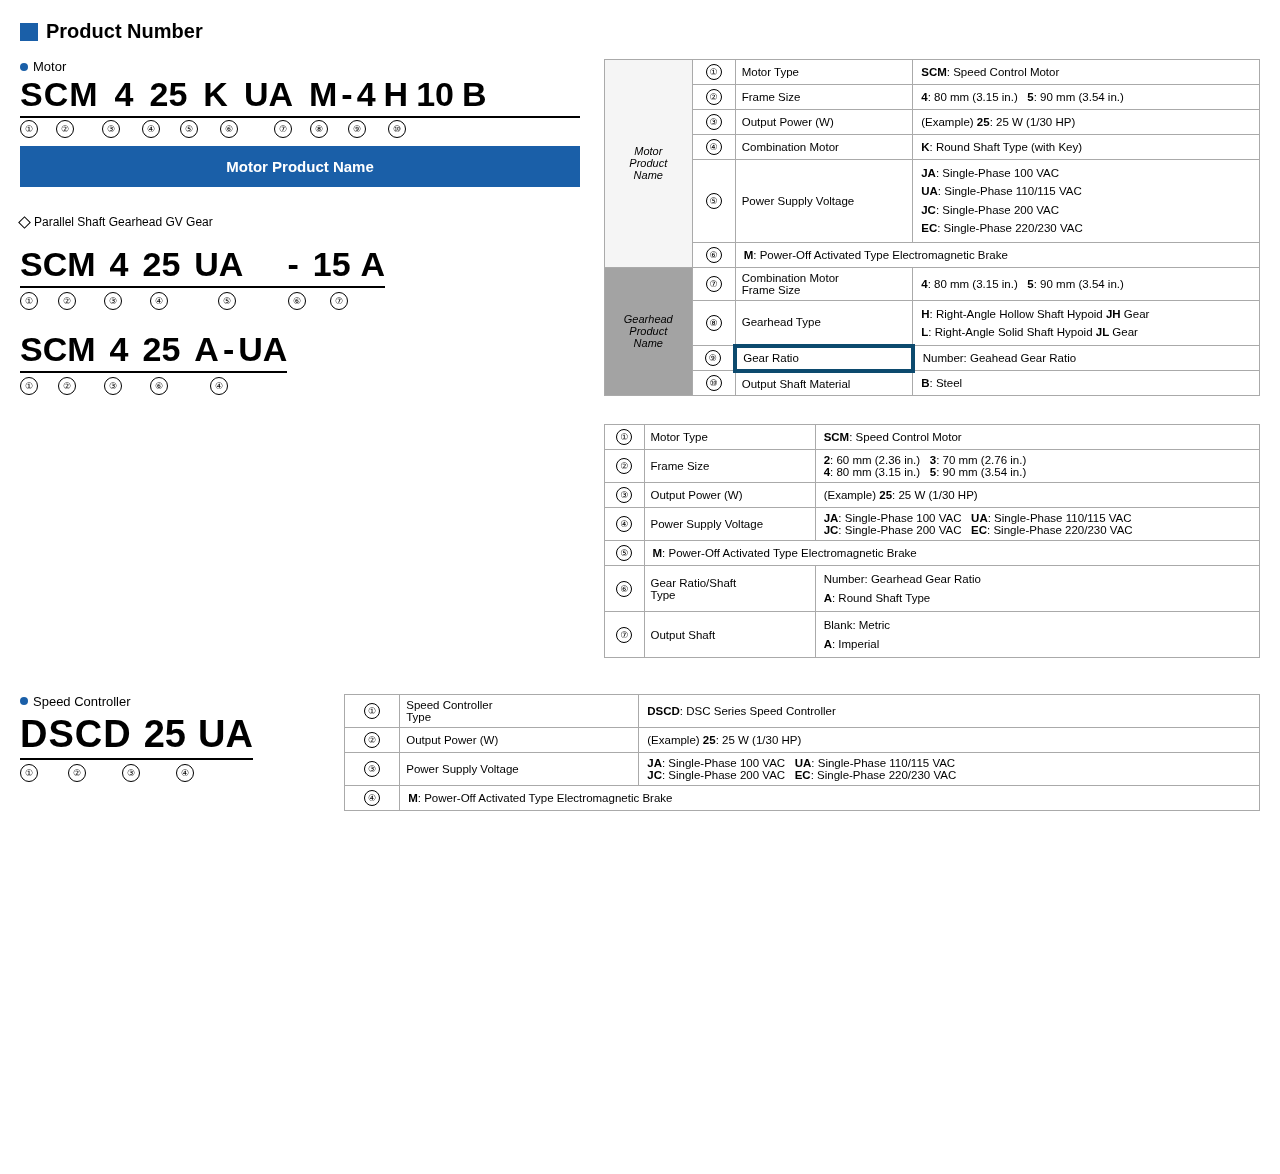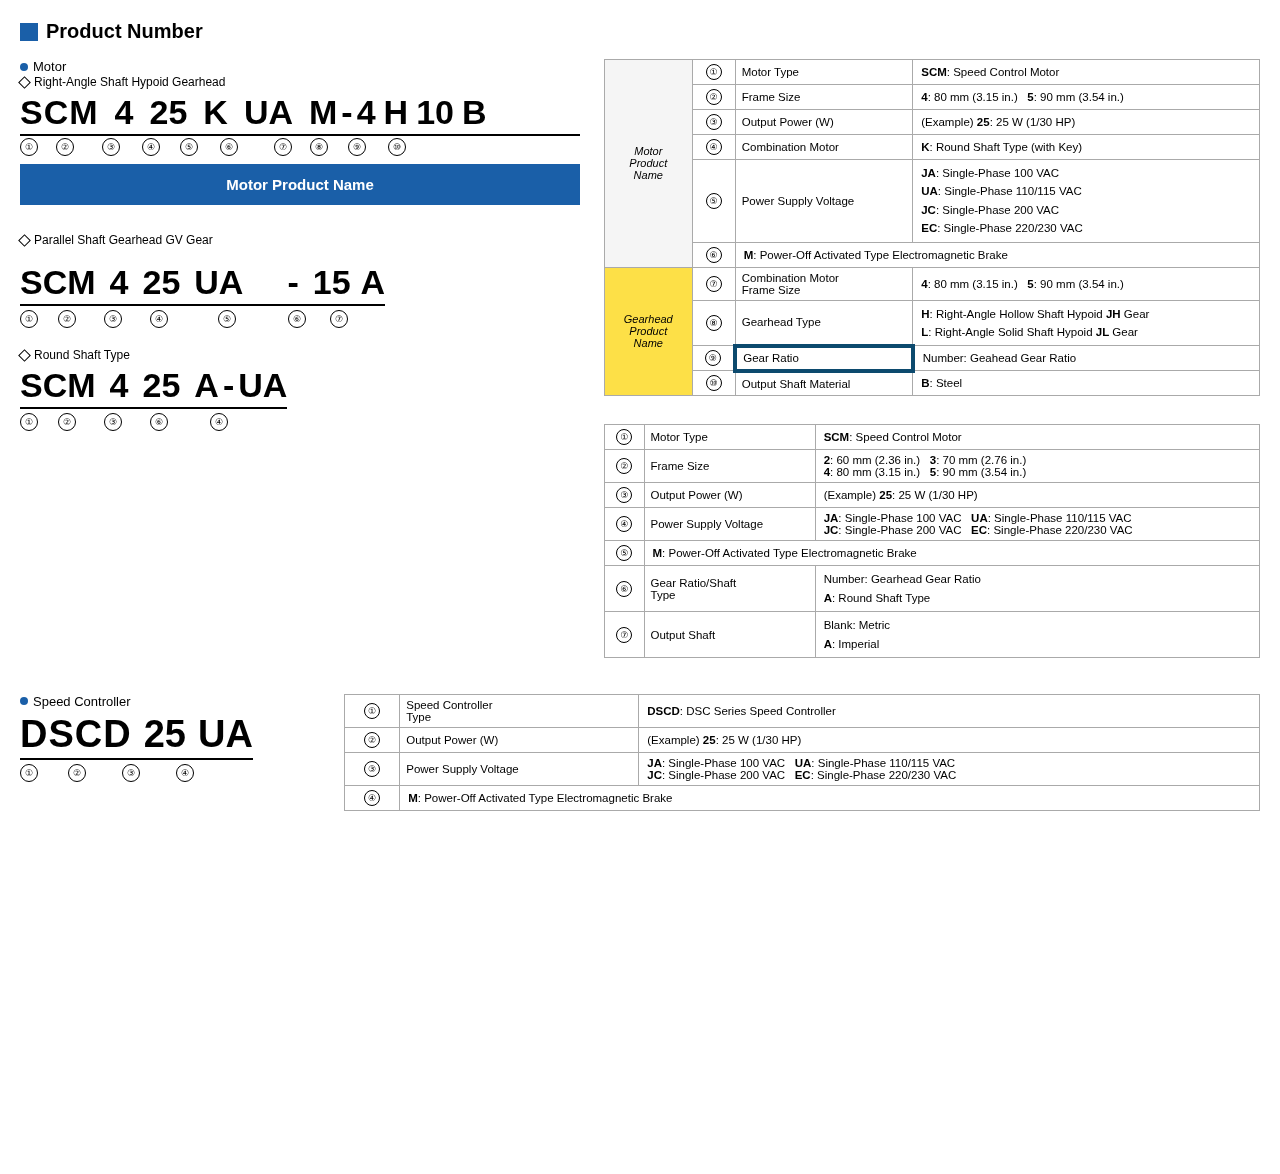--- a/index.html
+++ b/index.html
@@ -37,24 +37,20 @@
 
 <div style="display:flex;gap:24px;align-items:flex-start;">
 
   <div style="width:560px;flex-shrink:0;">
 
     <div style="display:flex;align-items:center;gap:5px;font-size:13px;margin-bottom:1px;">
       <div style="width:8px;height:8px;background:#1a5fa8;border-radius:50%;display:inline-block;"></div>
       <span>Motor</span>
     </div>
 
-    <div style="display:flex;align-items:center;gap:5px;font-size:12px;margin-bottom:4px;">
-      <div style="width:9px;height:9px;border:1.5px solid #000;transform:rotate(45deg);display:inline-block;flex-shrink:0;"></div>
-      <span>Right-Angle Shaft Hypoid Gearhead</span>
-    </div>
 
     <div style="margin-bottom:4px;">
       <div style="display:flex;align-items:flex-end;border-bottom:2.5px solid #000;padding-bottom:2px;gap:0;">
         <span style="font-size:34px;font-weight:bold;letter-spacing:1px;">SCM</span>
         <span style="font-size:34px;font-weight:bold;min-width:16px;"> </span>
         <span style="font-size:34px;font-weight:bold;">4</span>
         <span style="font-size:34px;font-weight:bold;min-width:16px;"> </span>
         <span style="font-size:34px;font-weight:bold;">25</span>
         <span style="font-size:34px;font-weight:bold;min-width:16px;"> </span>
         <span style="font-size:34px;font-weight:bold;">K</span>
@@ -117,24 +113,20 @@
         <span style="display:inline-flex;align-items:center;justify-content:center;width:18px;height:18px;border:1.5px solid #000;border-radius:50%;font-size:9px;margin-right:28px;">②</span>
         <span style="display:inline-flex;align-items:center;justify-content:center;width:18px;height:18px;border:1.5px solid #000;border-radius:50%;font-size:9px;margin-right:28px;">③</span>
         <span style="display:inline-flex;align-items:center;justify-content:center;width:18px;height:18px;border:1.5px solid #000;border-radius:50%;font-size:9px;margin-right:50px;">④</span>
         <span style="display:inline-flex;align-items:center;justify-content:center;width:18px;height:18px;border:1.5px solid #000;border-radius:50%;font-size:9px;margin-right:52px;">⑤</span>
         <span style="display:inline-flex;align-items:center;justify-content:center;width:18px;height:18px;border:1.5px solid #000;border-radius:50%;font-size:9px;margin-right:24px;">⑥</span>
         <span style="display:inline-flex;align-items:center;justify-content:center;width:18px;height:18px;border:1.5px solid #000;border-radius:50%;font-size:9px;">⑦</span>
       </div>
     </div>
 
     <div style="margin-top:10px;">
-      <div style="display:flex;align-items:center;gap:5px;font-size:12px;margin-bottom:4px;">
-        <div style="width:9px;height:9px;border:1.5px solid #000;transform:rotate(45deg);display:inline-block;flex-shrink:0;"></div>
-        <span>Round Shaft Type</span>
-      </div>
       <div style="border-bottom:2.5px solid #000;padding-bottom:2px;margin-bottom:2px;display:inline-flex;align-items:flex-end;gap:0;">
         <span style="font-size:34px;font-weight:bold;">SCM</span>
         <span style="font-size:34px;font-weight:bold;min-width:14px;"> </span>
         <span style="font-size:34px;font-weight:bold;">4</span>
         <span style="font-size:34px;font-weight:bold;min-width:14px;"> </span>
         <span style="font-size:34px;font-weight:bold;">25</span>
         <span style="font-size:34px;font-weight:bold;min-width:14px;"> </span>
         <span style="font-size:34px;font-weight:bold;">A</span>
         <span style="font-size:34px;font-weight:bold;padding:0 4px;">-</span>
         <span style="font-size:34px;font-weight:bold;">UA</span>
@@ -196,21 +188,21 @@
           </td>
         </tr>
         <tr>
           <td style="border:1px solid #aaa;padding:4px 6px;text-align:center;">
             <span style="display:inline-flex;align-items:center;justify-content:center;width:16px;height:16px;border:1.5px solid #000;border-radius:50%;font-size:9px;">⑥</span>
           </td>
           <td colspan="2" style="border:1px solid #aaa;padding:4px 8px;"><b>M</b>: Power-Off Activated Type Electromagnetic Brake</td>
         </tr>
 
         <tr>
-          <td rowspan="4" style="border:1px solid #aaa;padding:4px 6px;vertical-align:middle;text-align:center;font-style:italic;background:#fde047;white-space:nowrap;font-size:11px;">Gearhead<br>Product<br>Name</td>
+          <td rowspan="4" style="border:1px solid #aaa;padding:4px 6px;vertical-align:middle;text-align:center;font-style:italic;background:#a3a3a3;white-space:nowrap;font-size:11px;">Gearhead<br>Product<br>Name</td>
           <td style="border:1px solid #aaa;padding:4px 6px;text-align:center;">
             <span style="display:inline-flex;align-items:center;justify-content:center;width:16px;height:16px;border:1.5px solid #000;border-radius:50%;font-size:9px;">⑦</span>
           </td>
           <td style="border:1px solid #aaa;padding:4px 6px;white-space:nowrap;">Combination Motor<br>Frame Size</td>
           <td style="border:1px solid #aaa;padding:4px 8px;"><b>4</b>: 80 mm (3.15 in.)&nbsp;&nbsp;&nbsp;<b>5</b>: 90 mm (3.54 in.)</td>
         </tr>
         <tr>
           <td style="border:1px solid #aaa;padding:4px 6px;text-align:center;">
             <span style="display:inline-flex;align-items:center;justify-content:center;width:16px;height:16px;border:1.5px solid #000;border-radius:50%;font-size:9px;">⑧</span>
           </td>

